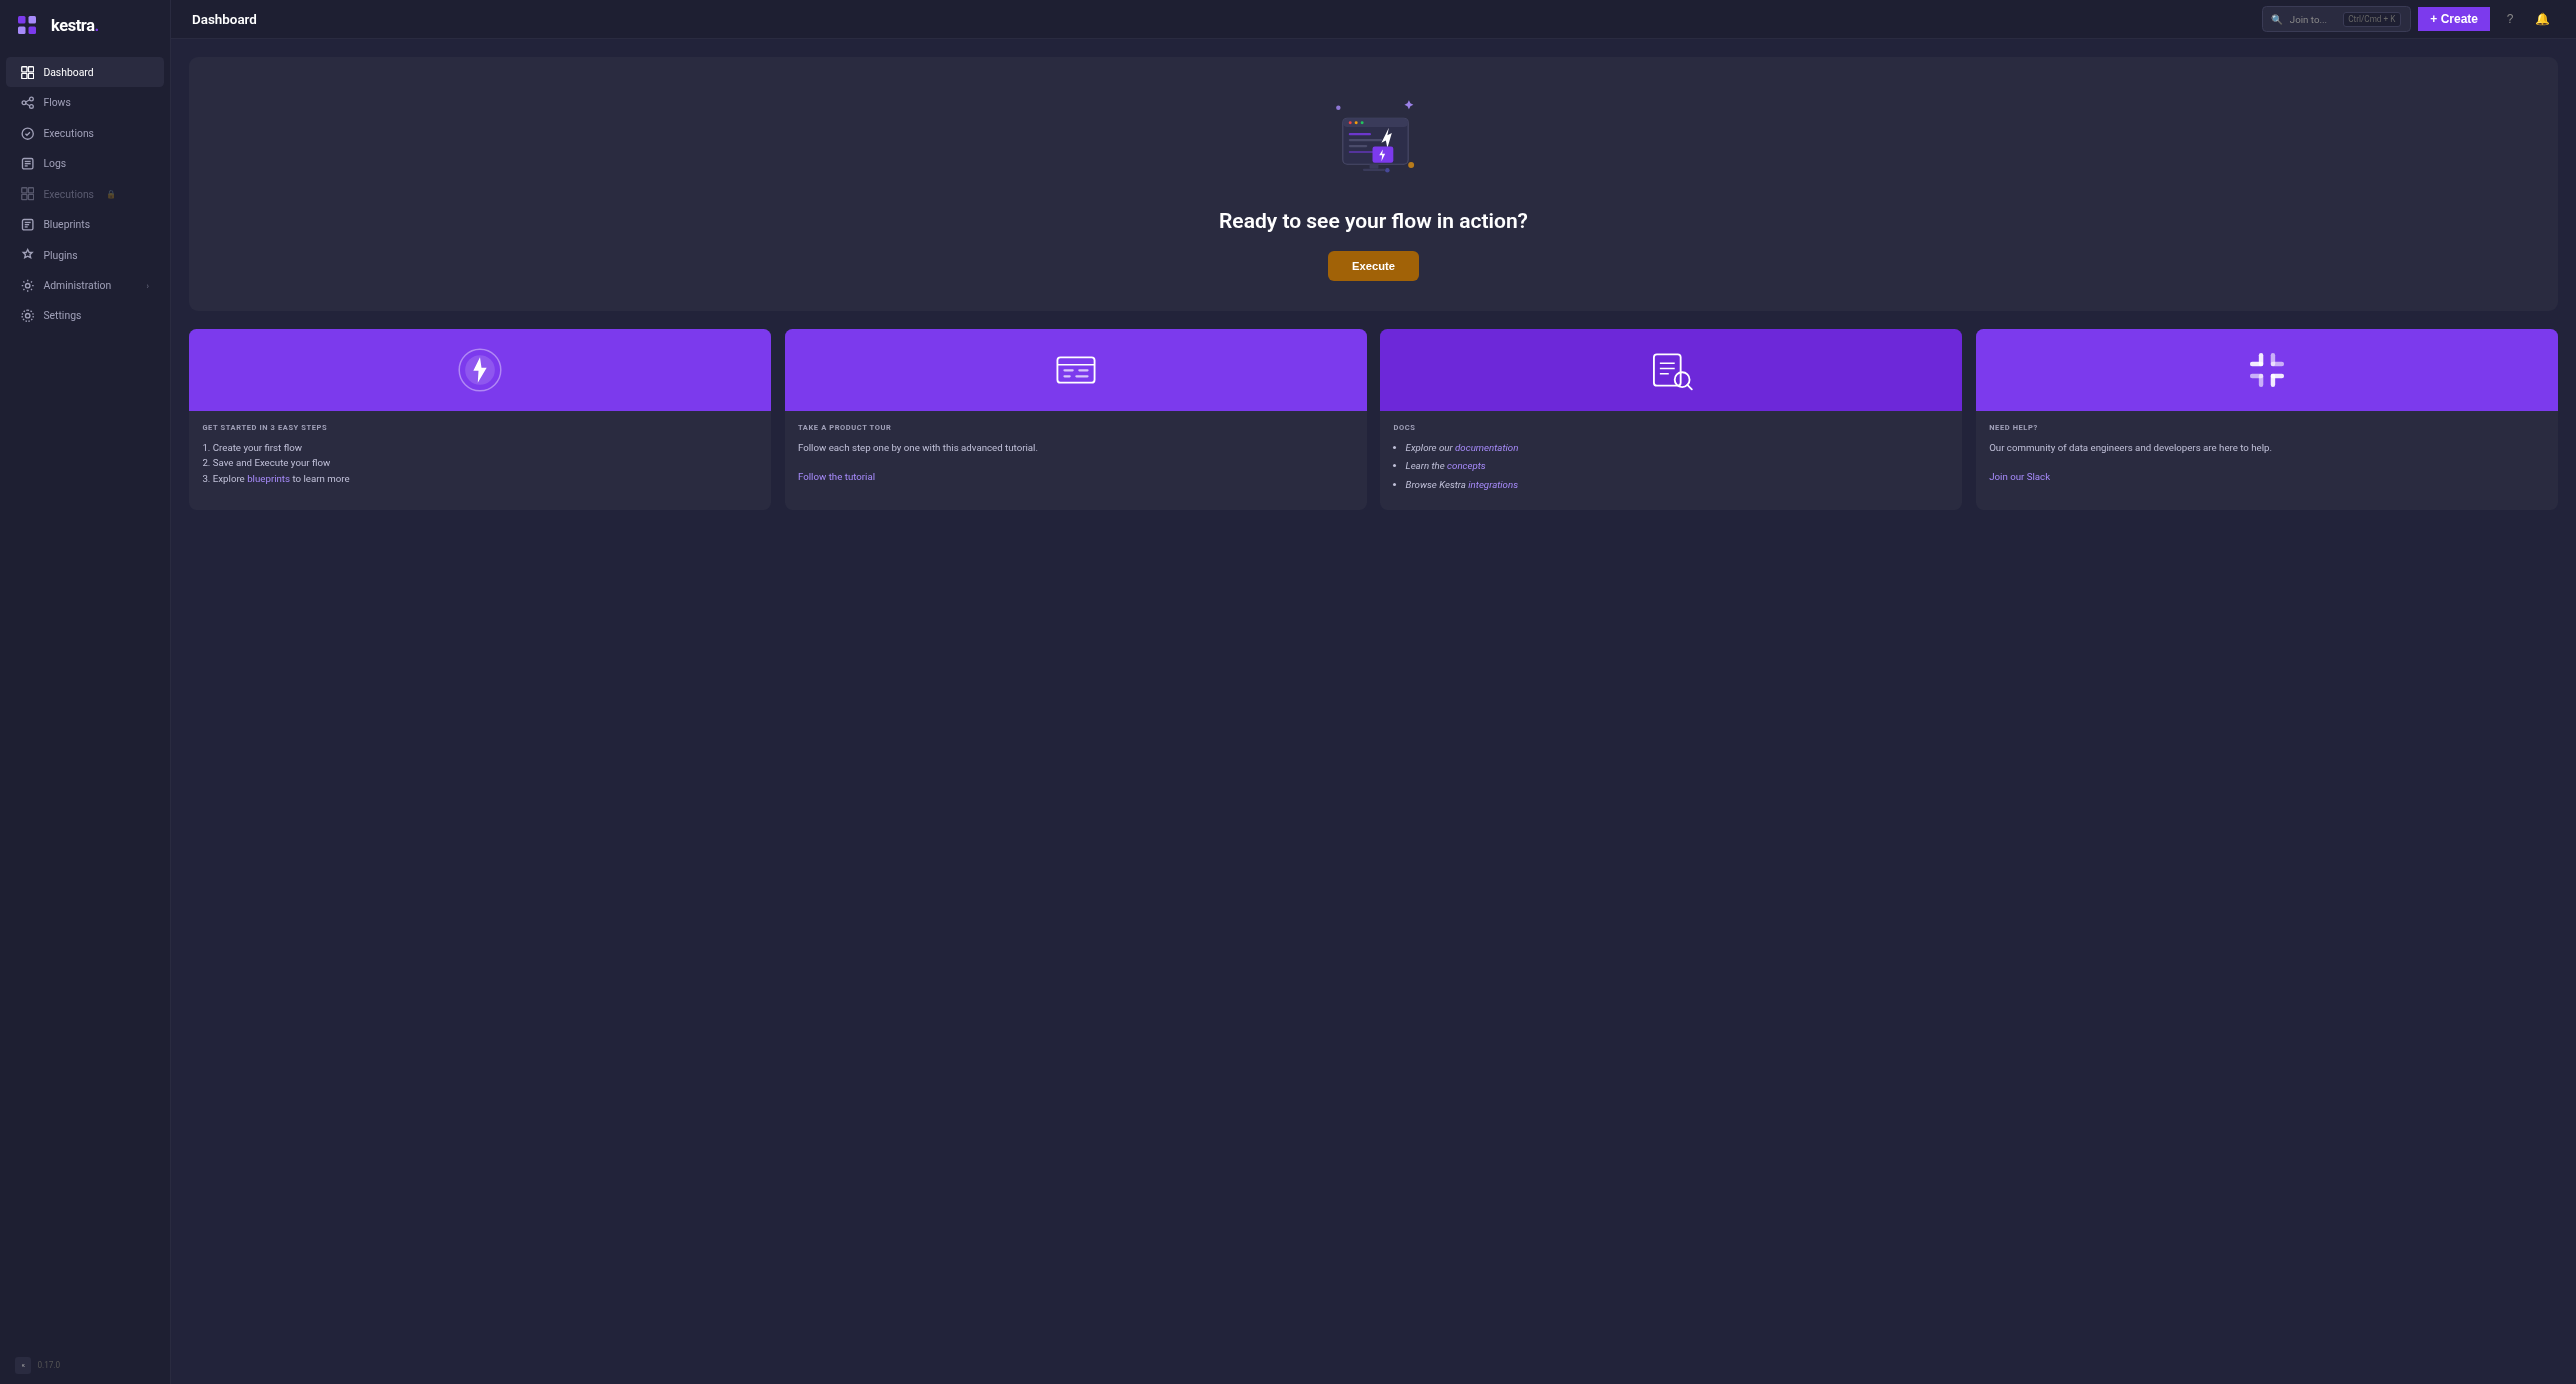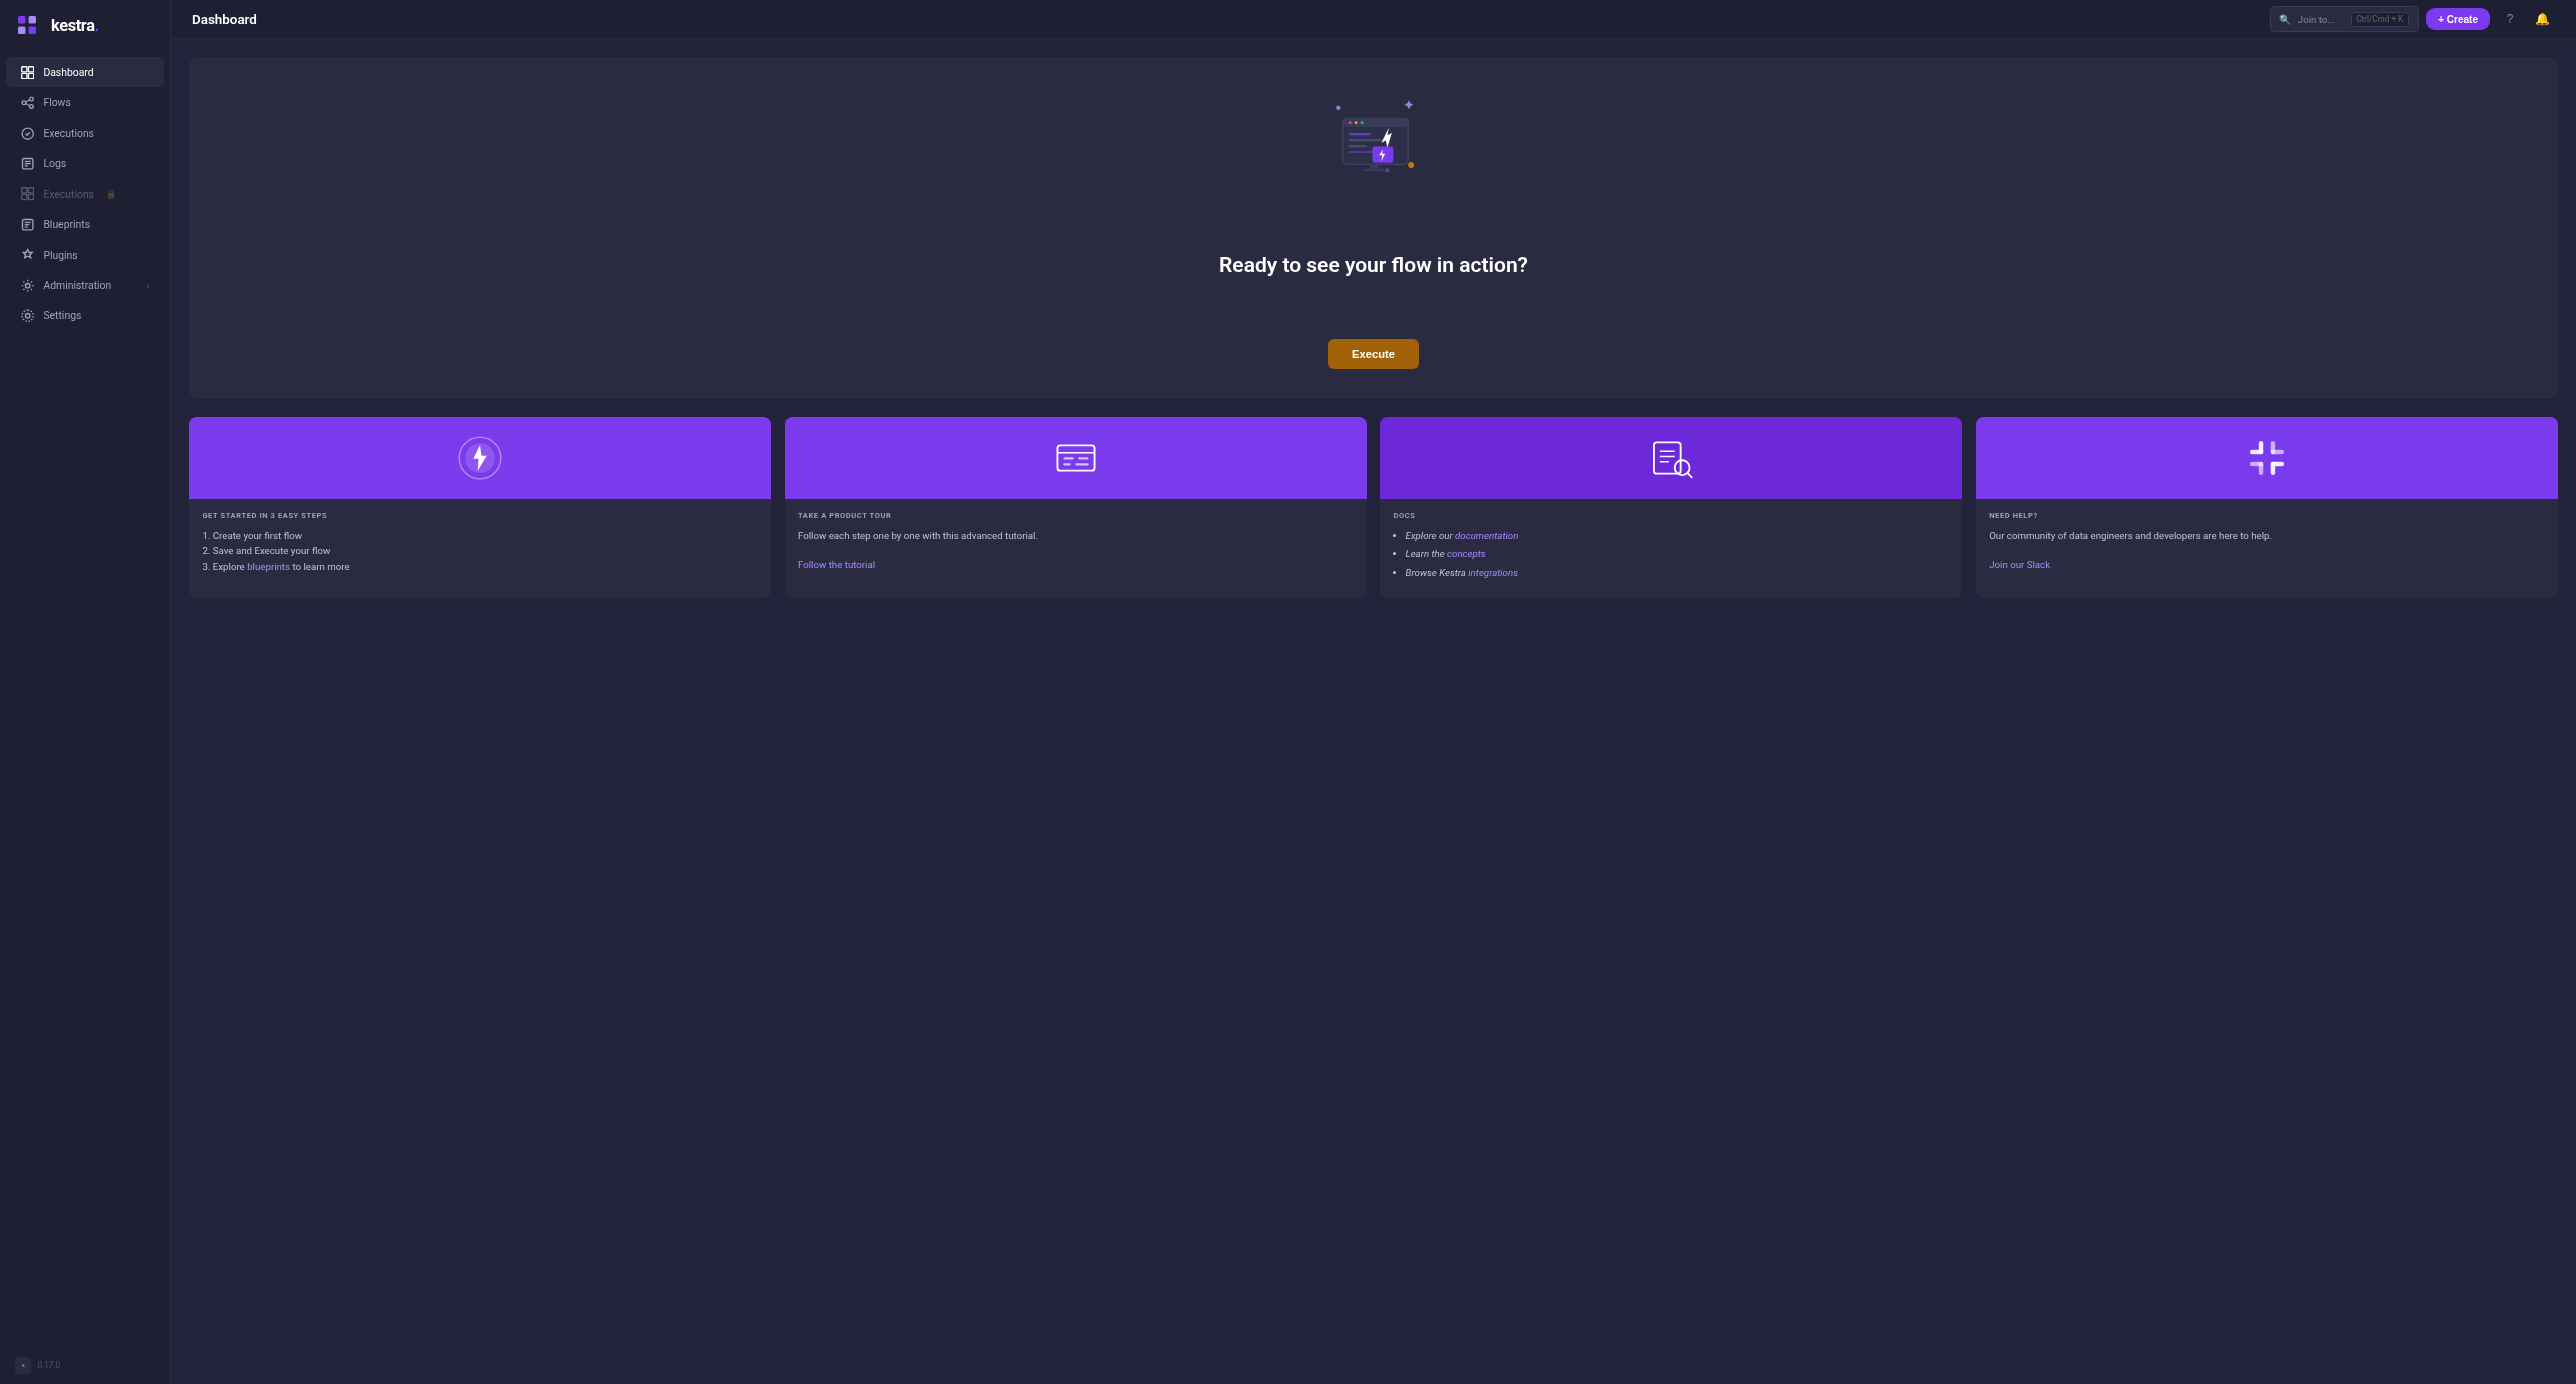--- a/index.html
+++ b/index.html
@@ -147,23 +147,23 @@
       border: 0.7px solid #3a3b55;
       border-radius: 3px;
       padding: 1.5px 4.5px;
       font-size: 8.2px;
       color: #666;
     }
     .create-btn {
       background: #7c3aed;
       color: #fff;
       border: none;
-      border-radius: 9px;
+      border-radius: 0;
       padding: 5.2px 12px;
-      font-size: 10px;
+      font-size: 12px;
       font-weight: 600;
       cursor: pointer;
       display: flex;
       align-items: center;
       gap: 3.7px;
     }
     .header-icon-btn {
       width: 25px;
       height: 25px;
       display: flex;
@@ -186,21 +186,20 @@
     
     .hero-card {
       background: #2a2b40;
       border-radius: 9px;
       padding: 30px 18px;
       text-align: center;
       margin-bottom: 18px;
       display: flex;
       flex-direction: column;
       align-items: center;
-      gap: 44px;
     }
     .hero-illustration {
       width: 104px;
       height: 104px;
       margin-bottom: 18px;
       position: relative;
     }
     .hero-title {
       font-size: 21px;
       font-weight: 600;

